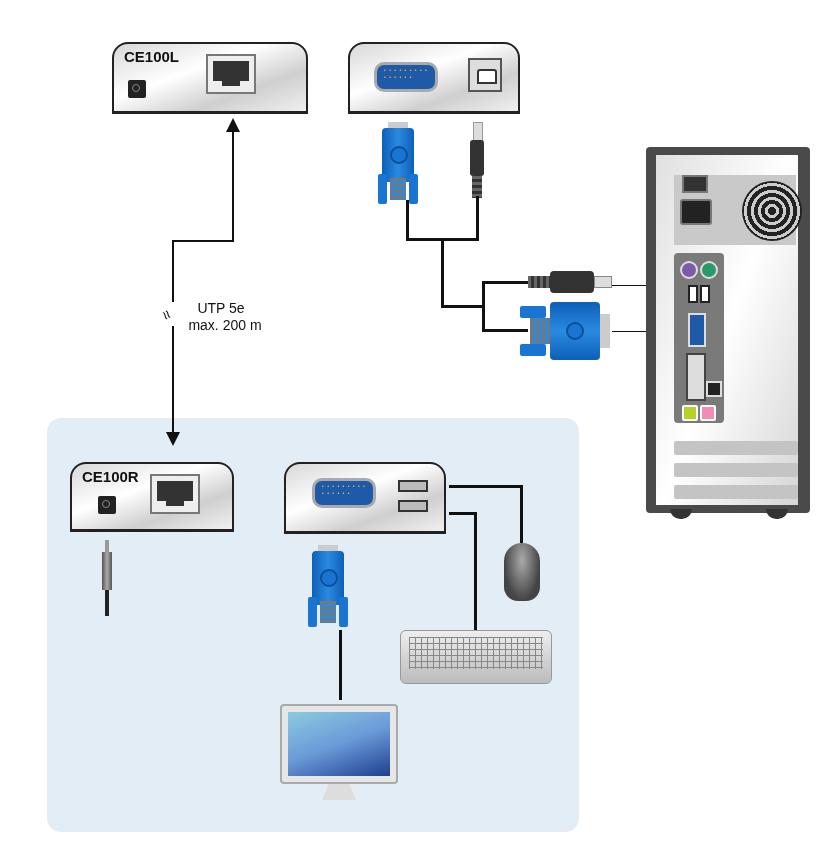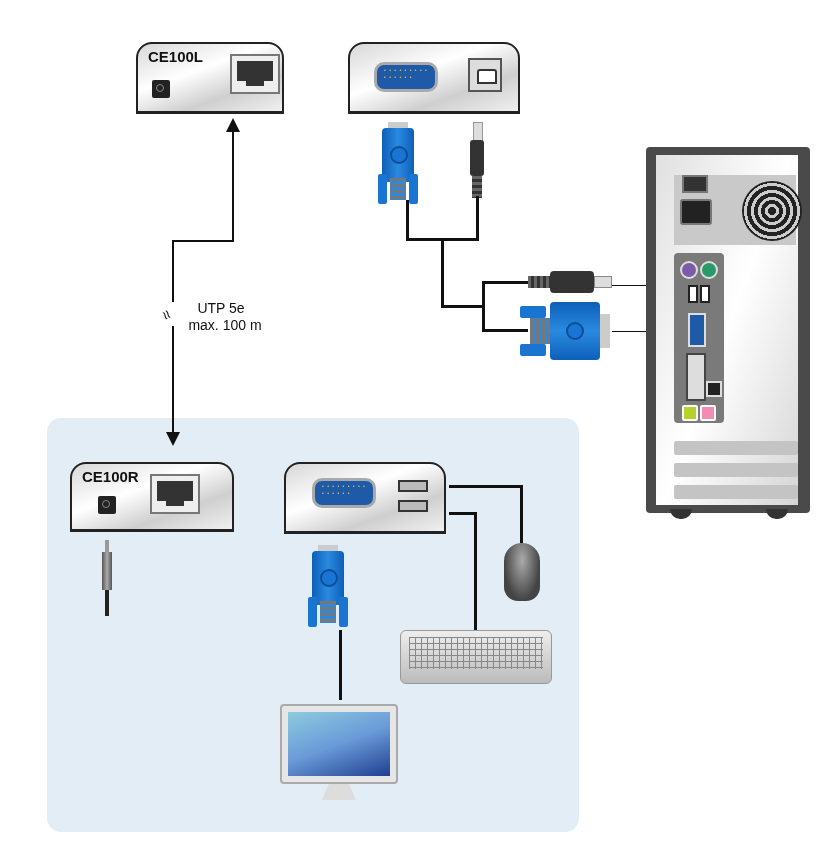--- a/index.html
+++ b/index.html
@@ -58,21 +58,21 @@
   .dc-plug { position:absolute; left:101px; top:540px; width:12px; height:80px; }
   .dc-plug .pin { position:absolute; left:4px; top:0; width:4px; height:12px; background:#999; }
   .dc-plug .body { position:absolute; left:1px; top:12px; width:10px; height:38px; background:linear-gradient(90deg,#555,#aaa,#555); }
   .dc-plug .cord { position:absolute; left:4px; top:50px; width:4px; height:26px; background:#222; }
 </style>
 </head>
 <body>
 
 <div class="abs panel"></div>
 
-<div class="abs device" style="left:136px;top:42px;width:148px;height:72px;">
+<div class="abs device" style="left:112px;top:42px;width:196px;height:72px;">
   <span class="dev-label">CE100L</span>
   <span class="dc-jack" style="left:14px;top:36px;"></span>
   <span class="rj45" style="left:92px;top:10px;"></span>
 </div>
 
 <div class="abs device" style="left:348px;top:42px;width:172px;height:72px;">
   <span class="vga-port" style="left:24px;top:18px;"></span>
   <span class="usb-b" style="left:118px;top:14px;"></span>
 </div>
 
@@ -118,21 +118,21 @@
 <div class="line thin" style="left:612px;top:331px;width:70px;height:1px;"></div>
 
 <div class="arrow-up" style="left:226px;top:118px;"></div>
 <div class="line" style="left:232px;top:130px;width:2px;height:112px;"></div>
 <div class="line" style="left:172px;top:240px;width:62px;height:2px;"></div>
 <div class="line" style="left:172px;top:240px;width:2px;height:62px;"></div>
 <div class="abs" style="left:162px;top:306px;font-size:16px;color:#111;transform:rotate(60deg);">≈</div>
 <div class="line" style="left:172px;top:326px;width:2px;height:108px;"></div>
 <div class="arrow-down" style="left:166px;top:432px;"></div>
 <div class="cable-text" style="left:186px;top:300px;width:70px;">UTP 5e</div>
-<div class="cable-text" style="left:180px;top:317px;width:90px;">max. 100 m</div>
+<div class="cable-text" style="left:180px;top:317px;width:90px;">max. 200 m</div>
 
 <div class="pc">
   <div class="pc-inner">
     <div class="pc-psu">
       <div class="fan"></div>
     </div>
     <div class="pwr-switch"></div>
     <div class="pwr-socket"></div>
     <div class="io-panel">
       <div class="ps2" style="left:6px;top:8px;background:#7c5ca8;"></div>

